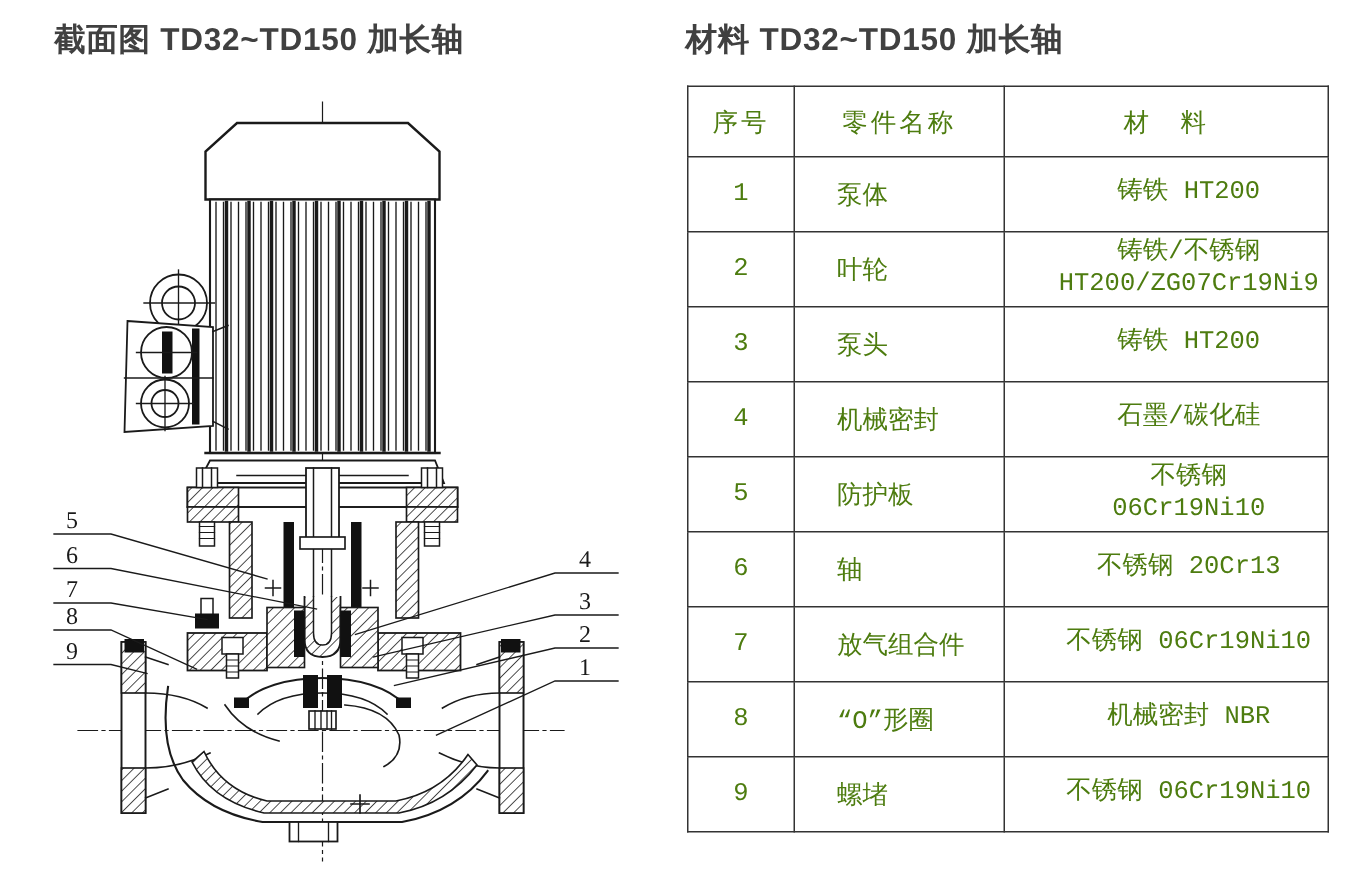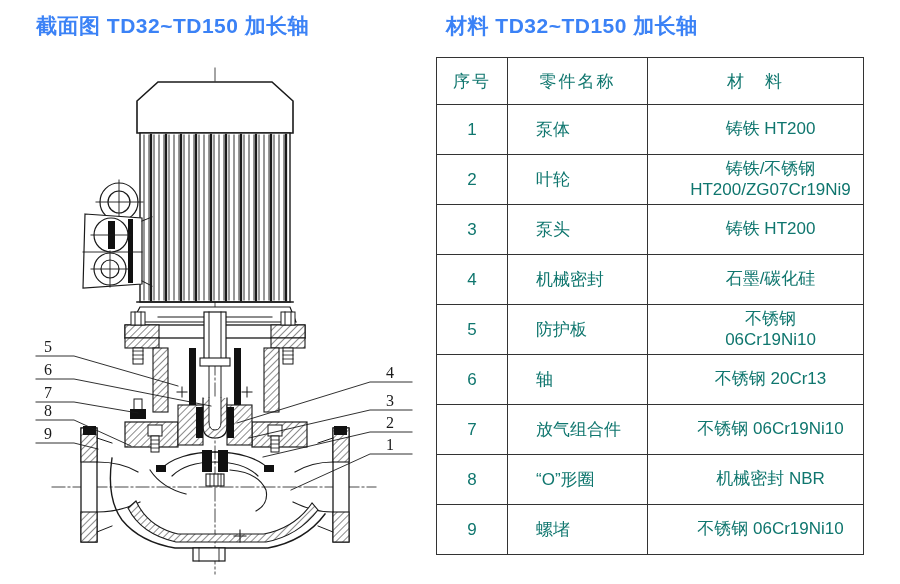--- a/index.html
+++ b/index.html
@@ -1,25 +1,25 @@
 <!DOCTYPE html>
 <html><head>
 <meta charset="utf-8">
 <style>
   html,body{margin:0;padding:0;background:#fff;}
   .page{position:relative;width:900px;height:584px;background:#fff;overflow:hidden;
         font-family:"Liberation Sans",sans-serif;color:#111;}
   .title{position:absolute;top:12px;font-weight:700;font-size:21px;letter-spacing:.5px;
-         color:#3b82f6;white-space:nowrap;}
+         color:#404040;white-space:nowrap;}
   .title-left{left:36px;}
-  .title-right{left:446px;}
+  .title-right{left:457px;}
   .diagram-svg{position:absolute;left:0;top:0;}
-  table.materials{position:absolute;left:436px;top:57px;width:427px;border-collapse:collapse;
-        table-layout:fixed;font-family:Liberation Sans, sans-serif;
-        font-size:17px;color:#0f766e;}
+  table.materials{position:absolute;left:458px;top:57px;width:427px;border-collapse:collapse;
+        table-layout:fixed;font-family:Liberation Mono, monospace;
+        font-size:17px;color:#4d7c0f;}
   table.materials th,table.materials td{border:1px solid #333;font-weight:400;
         padding:0;vertical-align:middle;}
   table.materials th{height:46px;text-align:center;letter-spacing:2px;}
   table.materials td{height:49px;}
   .c-no{text-align:center;}
   .c-part{text-align:left;padding-left:28px !important;margin-top:48px;}
   .c-mat{text-align:center;padding-left:30px !important;line-height:1.18;}
   .c-mat span{display:block;}
   svg text.callout{font-family:"Liberation Serif","DejaVu Serif",serif;font-size:16px;fill:#1a1a1a;}
 </style>

